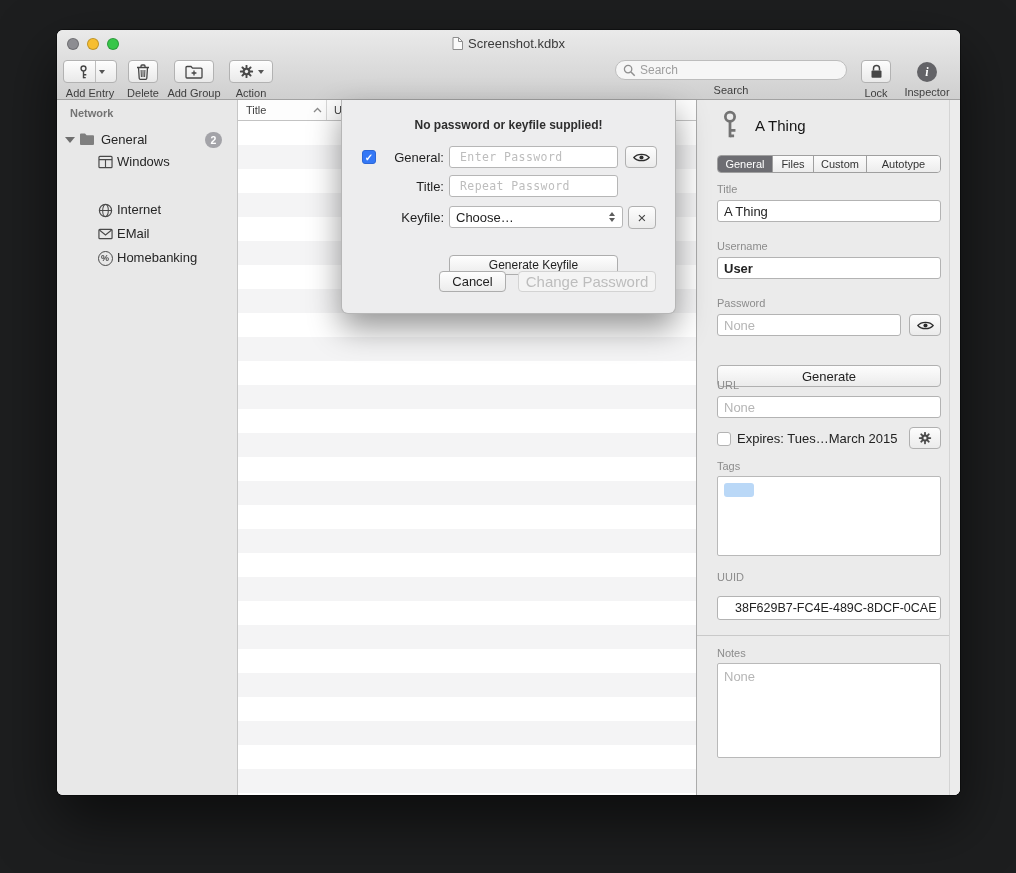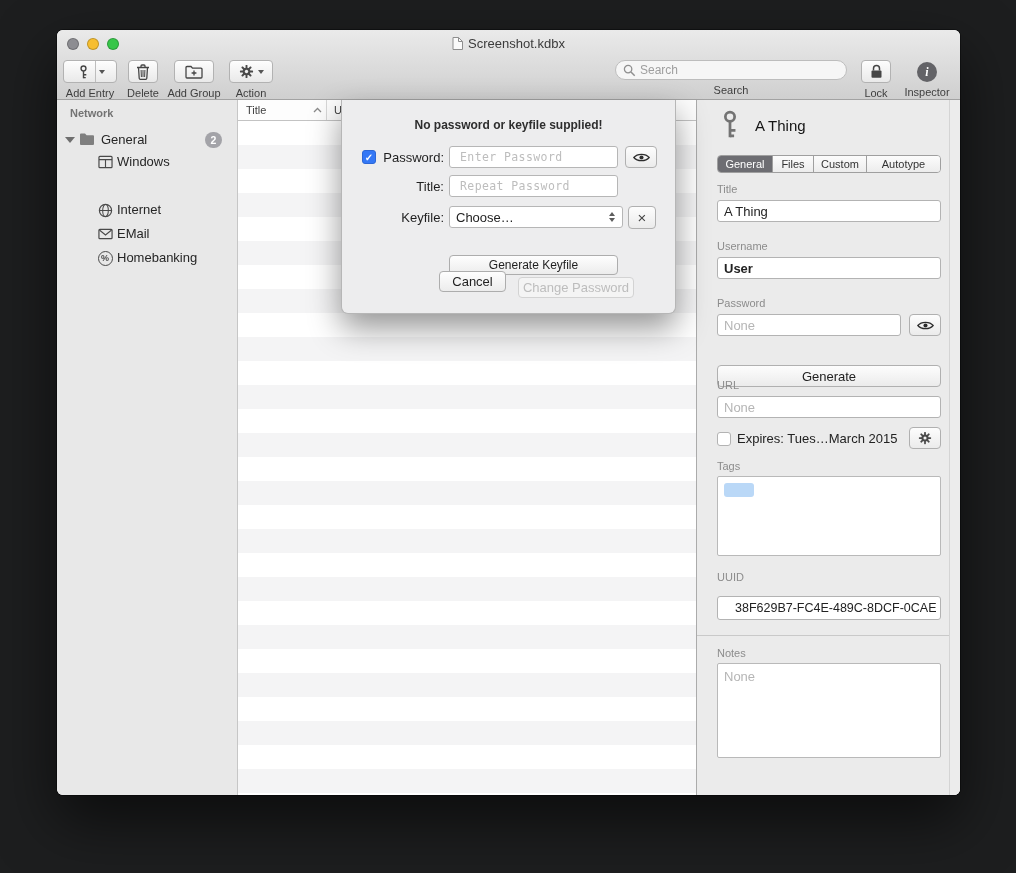--- a/index.html
+++ b/index.html
@@ -183,21 +183,21 @@
   .tri-up-s{ width:0;height:0; border-left:3px solid transparent; border-right:3px solid transparent; border-bottom:4px solid #5d5d5d; }
   .tri-down-s{ width:0;height:0; border-left:3px solid transparent; border-right:3px solid transparent; border-top:4px solid #5d5d5d; }
   .xglyph{ font-size:15px; color:#454545; line-height:1; margin-top:-1px; }
   .sh-btn{
     position:absolute; height:21px; border:1px solid #adadad; border-radius:4px;
     background:linear-gradient(#fefefe,#ececec); font-size:12.5px; color:#1f1f1f;
     display:flex; align-items:center; justify-content:center;
   }
   .sh-btn.genkey{ left:107px; top:147px; width:169px; height:20px; font-size:12px;margin-top:8px; }
   .sh-btn.cancel{ left:97px; top:171px; width:67px; font-size:13px; }
-  .sh-btn.changepw{ left:176px; top:177px; width:116px; font-size:13px; }
+  .sh-btn.changepw{ left:176px; top:171px; width:138px; font-size:15px; }
   .sh-btn.disabled{ background:#f4f4f4; border-color:#d3d3d3; color:#bdbdbd; }
   svg{ display:block; }
 </style>
 </head>
 <body>
 
 <div class="window">
 
   <div class="chrome">
     <div class="traffic">
@@ -460,21 +460,21 @@
     <div class="ins-scrollbar"></div>
   </div>
 
   <div class="sheet">
     <div class="sheet-msg">No password or keyfile supplied!</div>
 
     <div class="sh-row" style="top:46px">
       <span class="cb checked sh-cb">
           <i>✓</i>
         </span>
-      <span class="sh-label">Password:</span>
+      <span class="sh-label">General:</span>
       <input class="sh-field" placeholder="Enter Password" style="">
       <div class="mini-btn" style="left:283px;top:0">
         <span>
           <svg width="17" height="11" viewBox="0 0 20 12">
               <path d="M1 6 C5 1 15 1 19 6 C15 11 5 11 1 6 Z" fill="none" stroke="#2d2d2d" stroke-width="1.5"></path>
               <circle cx="10" cy="6" r="2.4" fill="#2d2d2d"></circle>
             </svg>
         </span>
       </div>
     </div>

